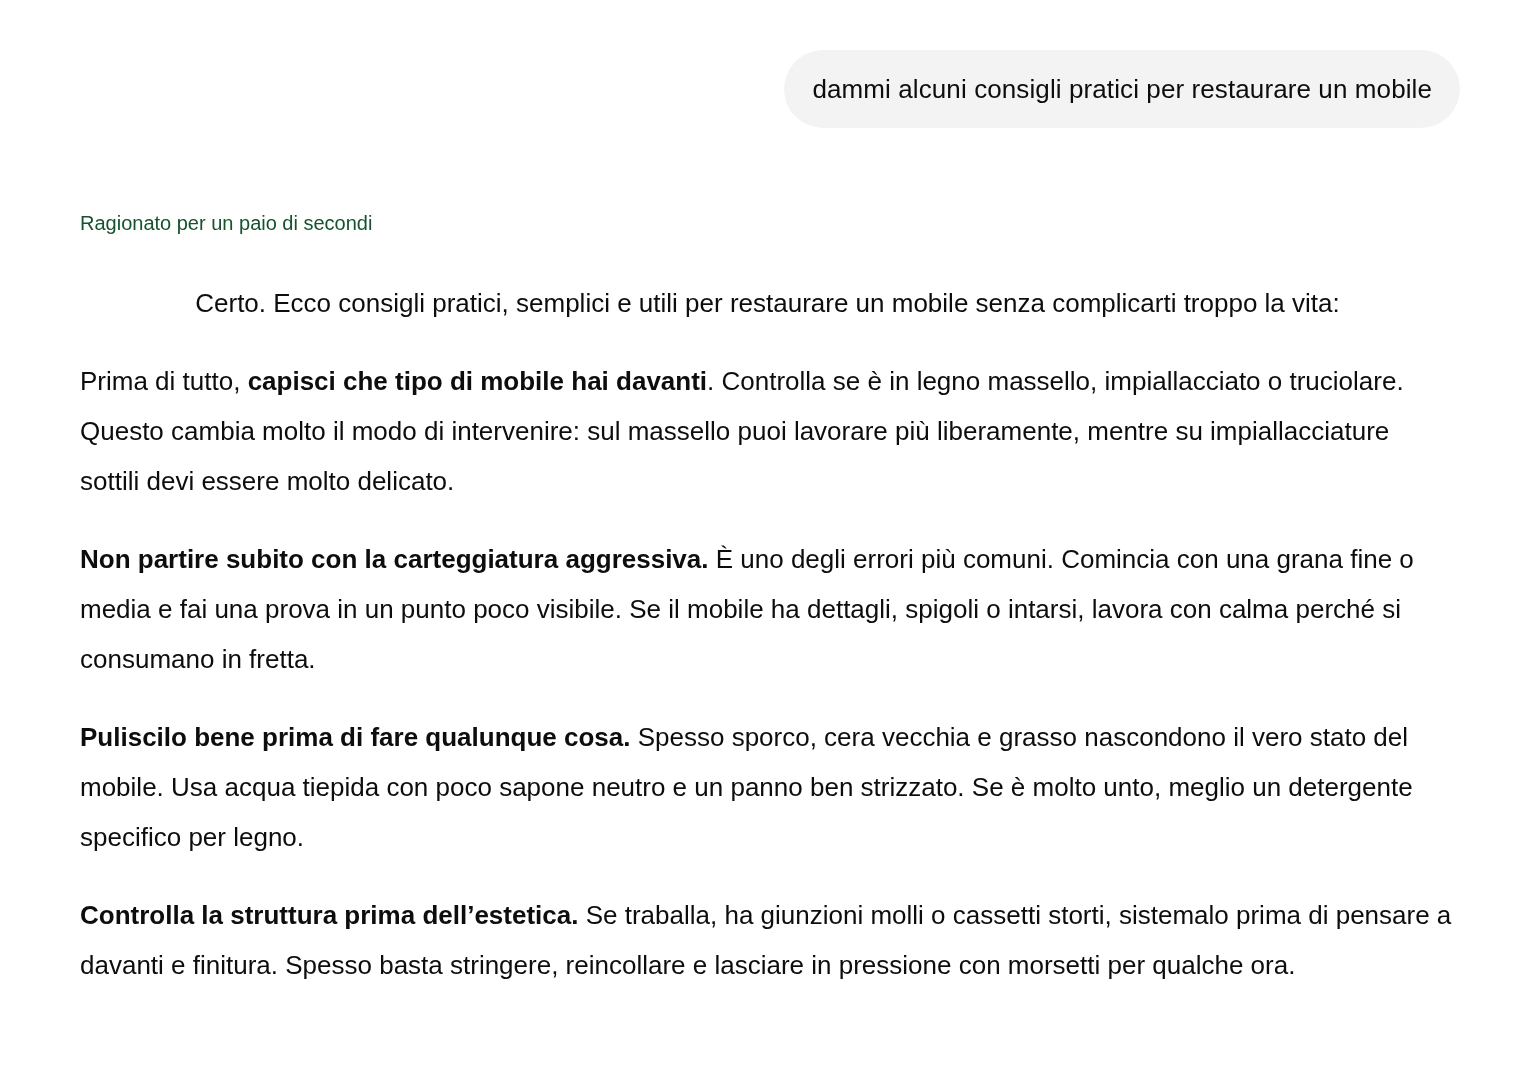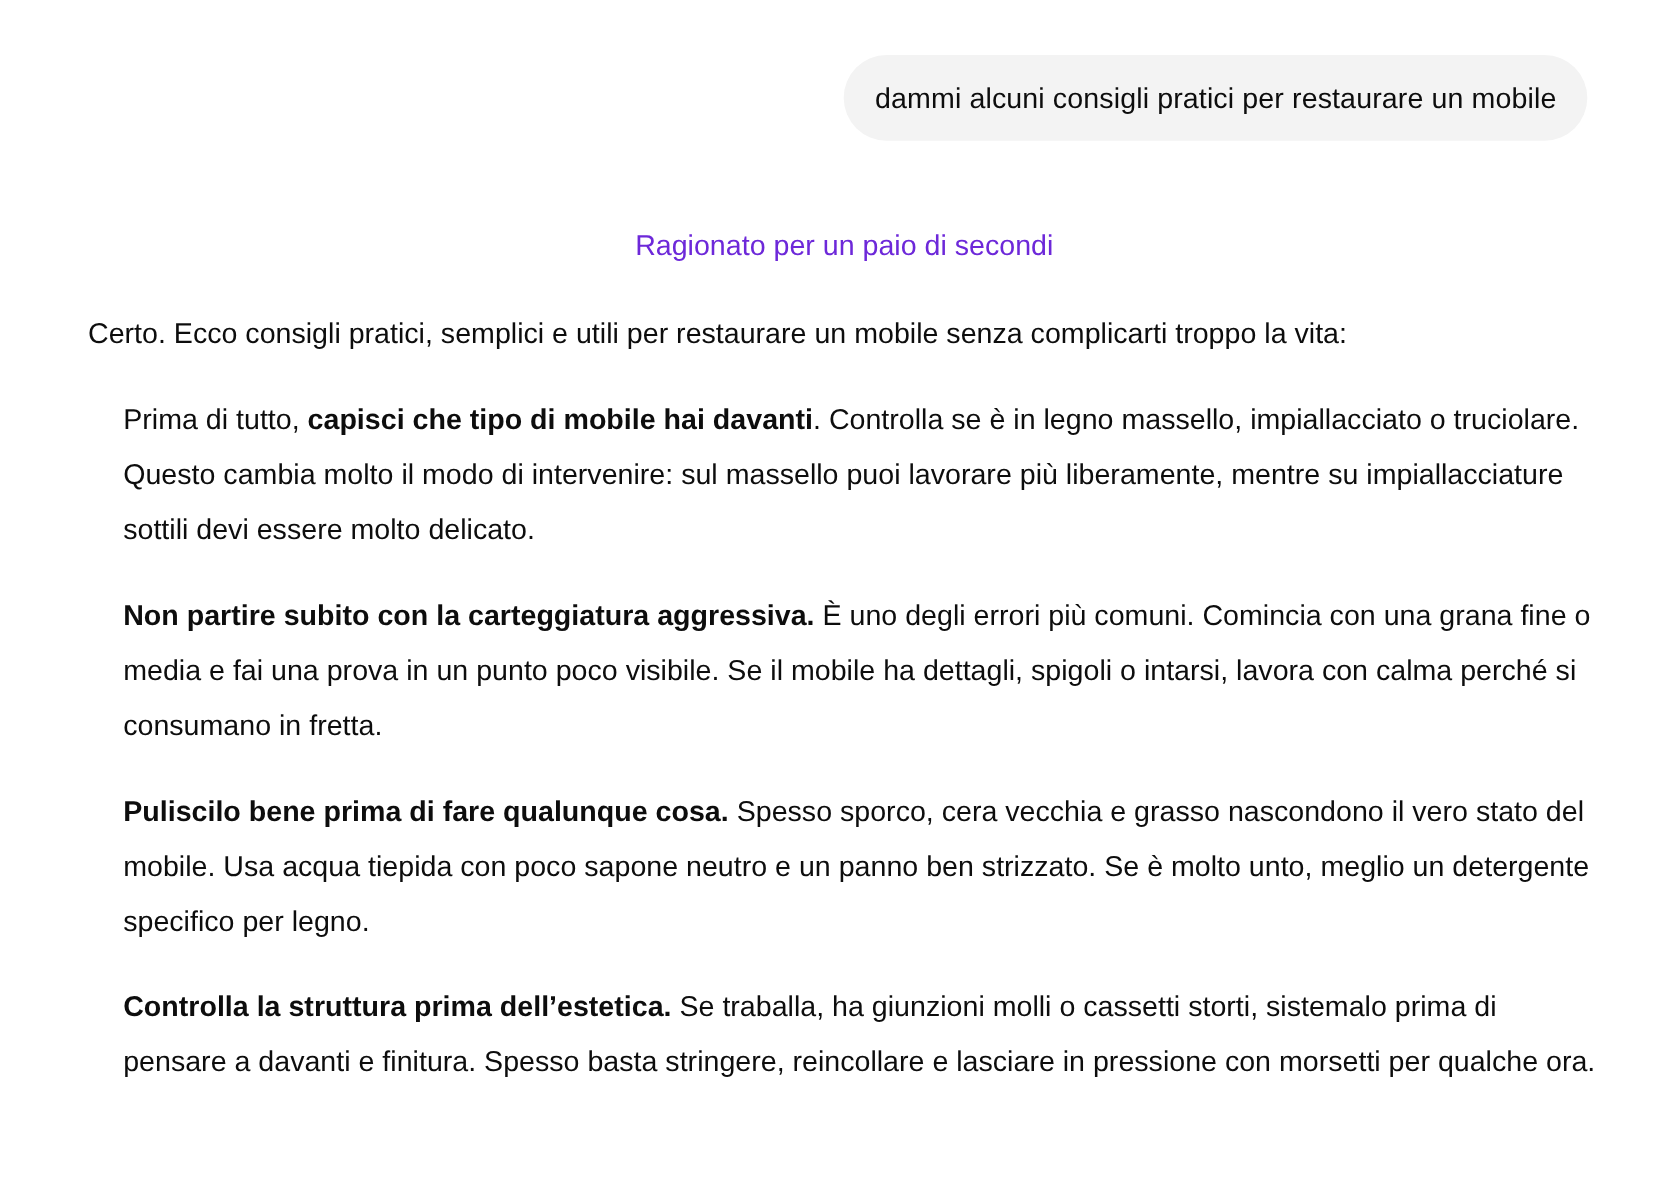--- a/index.html
+++ b/index.html
@@ -18,21 +18,21 @@
     .chat {
       position: absolute;
       left: 0;
       top: 0;
       width: 1520px;
       height: 1070px;
     }
     .user-row {
       position: absolute;
       top: 50px;
-      right: 77px;
+      right: 60px;
       display: flex;
       justify-content: flex-end;
     }
     .user-bubble {
       background: #f3f3f3;
       border-radius: 40px;
       height: 78px;
       padding: 0 28px;
       display: flex;
       align-items: center;
@@ -41,40 +41,39 @@
       color: #0d0d0d;
       white-space: nowrap;
     }
     .assistant {
       position: absolute;
       left: 80px;
       top: 203px;
       width: 1375px;
     }
     .thinking {
-      font-size: 26px;
-      color: #6d28d9;
+      font-size: 20px;
+      color: #14532d;
       height: 40px;
       line-height: 40px;
       margin: 0;
       cursor: pointer;
-      text-align: center;
     }
     .para {
       font-size: 26px;
       line-height: 50px;
       margin: 0;
       color: #0d0d0d;
     }
     .para.intro {
       margin-top: 35px;
+      text-align: center;
     }
     .para + .para {
       margin-top: 28px;
-      margin-left: 32px;
     }
     .para b {
       font-weight: 700;
     }
   </style>
 </head>
 <body>
 
 <div class="chat">
 

